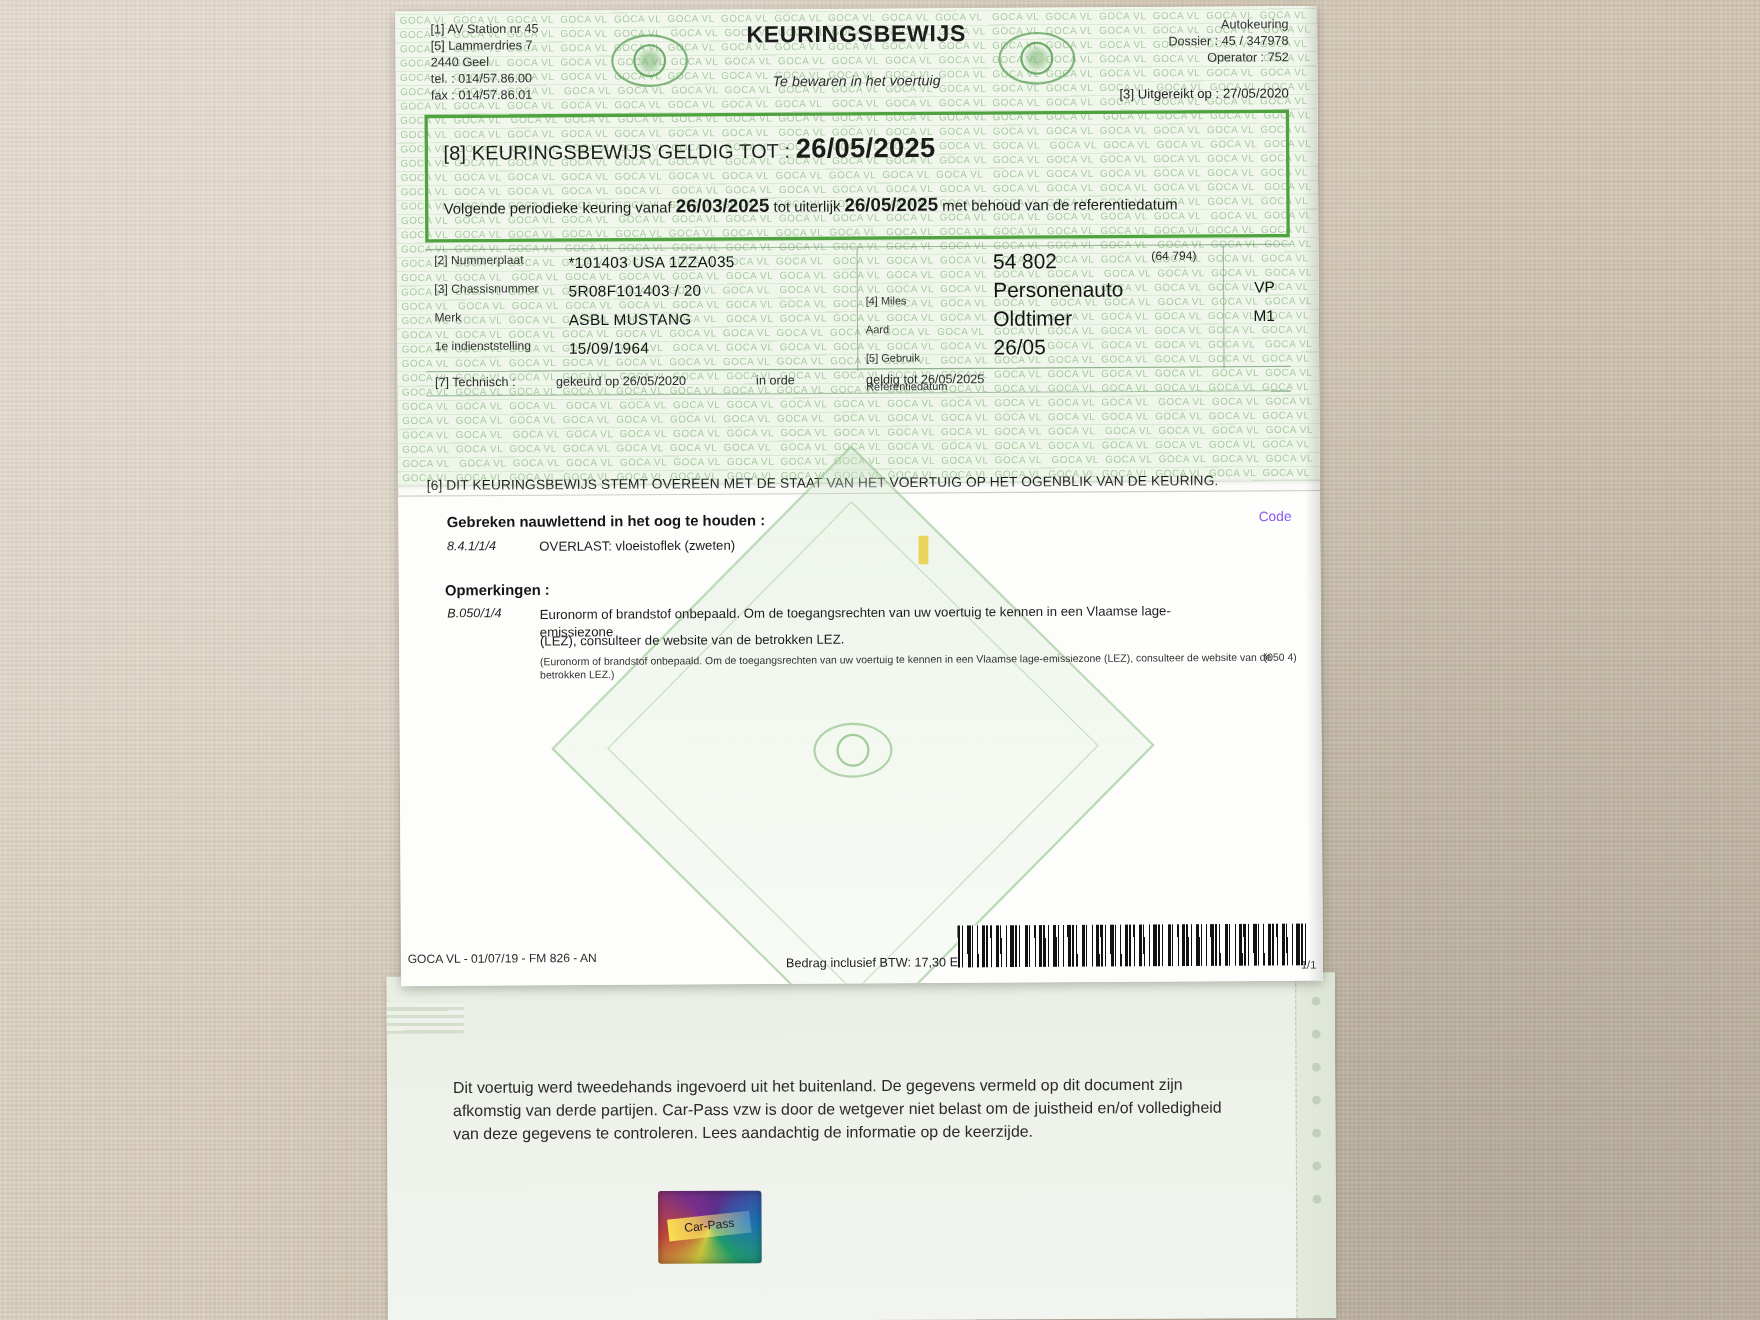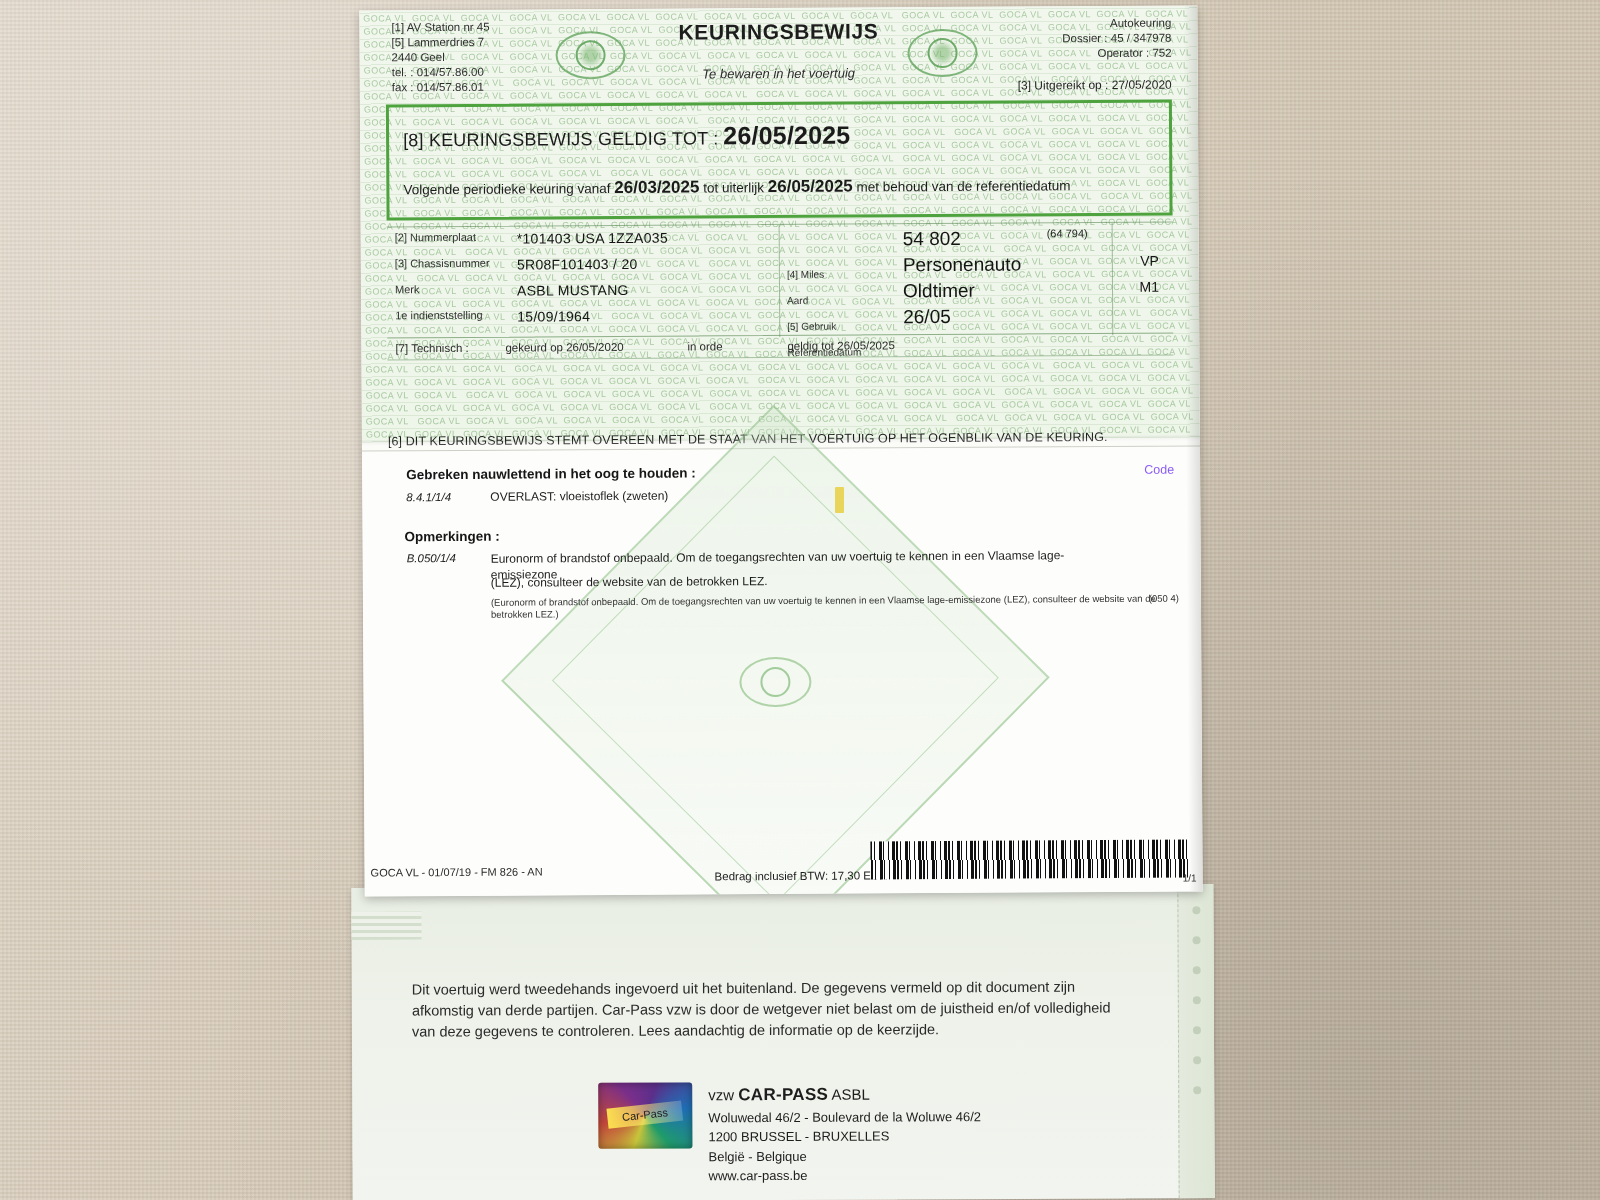--- a/index.html
+++ b/index.html
@@ -246,31 +246,20 @@
       <i></i>
       <i></i>
       <i></i>
       <i></i>
   </div>
   <div class="cp-text">Dit voertuig werd tweedehands ingevoerd uit het buitenland. De gegevens vermeld op dit document zijn afkomstig van derde partijen. Car-Pass vzw is door de wetgever niet belast om de juistheid en/of volledigheid van deze gegevens te controleren. Lees aandachtig de informatie op de keerzijde.</div>
   <div class="cp-bottom">
     <div class="holo">
       <div class="hl">Car-Pass</div>
     </div>
-    <div class="cp-addr">
-      <div class="brand">
-        <span>vzw</span>
-        <b>CAR-PASS</b>
-        <span>ASBL</span>
-      </div>
-      <div>Woluwedal 46/2 - Boulevard de la Woluwe 46/2</div>
-      <div>1200 BRUSSEL - BRUXELLES</div>
-      <div>België - Belgique</div>
-      <div>www.car-pass.be</div>
-    </div>
   </div>
 </div>
 
 <div class="sheet">
 
   <div class="green-zone">
     <div class="guilloche-text">GOCA VL  GOCA VL  GOCA VL  GOCA VL  GOCA VL  GOCA VL  GOCA VL  GOCA VL  GOCA VL  GOCA VL  GOCA VL   GOCA VL  GOCA VL  GOCA VL  GOCA VL  GOCA VL  GOCA VL  GOCA VL  GOCA VL  GOCA VL  GOCA VL  GOCA VL   GOCA VL  GOCA VL  GOCA VL  GOCA VL  GOCA VL  GOCA VL  GOCA VL  GOCA VL  GOCA VL  GOCA VL  GOCA VL   GOCA VL  GOCA VL  GOCA VL  GOCA VL  GOCA VL  GOCA VL  GOCA VL  GOCA VL  GOCA VL  GOCA VL  GOCA VL   GOCA VL  GOCA VL  GOCA VL  GOCA VL  GOCA VL  GOCA VL  GOCA VL  GOCA VL  GOCA VL  GOCA VL  GOCA VL   GOCA VL  GOCA VL  GOCA VL  GOCA VL  GOCA VL  GOCA VL  GOCA VL  GOCA VL  GOCA VL  GOCA VL  GOCA VL   GOCA VL  GOCA VL  GOCA VL  GOCA VL  GOCA VL  GOCA VL  GOCA VL  GOCA VL  GOCA VL  GOCA VL  GOCA VL   GOCA VL  GOCA VL  GOCA VL  GOCA VL  GOCA VL  GOCA VL  GOCA VL  GOCA VL  GOCA VL  GOCA VL  GOCA VL   GOCA VL  GOCA VL  GOCA VL  GOCA VL  GOCA VL  GOCA VL  GOCA VL  GOCA VL  GOCA VL  GOCA VL  GOCA VL   GOCA VL  GOCA VL  GOCA VL  GOCA VL  GOCA VL  GOCA VL  GOCA VL  GOCA VL  GOCA VL  GOCA VL  GOCA VL   GOCA VL  GOCA VL  GOCA VL  GOCA VL  GOCA VL  GOCA VL  GOCA VL  GOCA VL  GOCA VL  GOCA VL  GOCA VL   GOCA VL  GOCA VL  GOCA VL  GOCA VL  GOCA VL  GOCA VL  GOCA VL  GOCA VL  GOCA VL  GOCA VL  GOCA VL   GOCA VL  GOCA VL  GOCA VL  GOCA VL  GOCA VL  GOCA VL  GOCA VL  GOCA VL  GOCA VL  GOCA VL  GOCA VL   GOCA VL  GOCA VL  GOCA VL  GOCA VL  GOCA VL  GOCA VL  GOCA VL  GOCA VL  GOCA VL  GOCA VL  GOCA VL   GOCA VL  GOCA VL  GOCA VL  GOCA VL  GOCA VL  GOCA VL  GOCA VL  GOCA VL  GOCA VL  GOCA VL  GOCA VL   GOCA VL  GOCA VL  GOCA VL  GOCA VL  GOCA VL  GOCA VL  GOCA VL  GOCA VL  GOCA VL  GOCA VL  GOCA VL   GOCA VL  GOCA VL  GOCA VL  GOCA VL  GOCA VL  GOCA VL  GOCA VL  GOCA VL  GOCA VL  GOCA VL  GOCA VL   GOCA VL  GOCA VL  GOCA VL  GOCA VL  GOCA VL  GOCA VL  GOCA VL  GOCA VL  GOCA VL  GOCA VL  GOCA VL   GOCA VL  GOCA VL  GOCA VL  GOCA VL  GOCA VL  GOCA VL  GOCA VL  GOCA VL  GOCA VL  GOCA VL  GOCA VL   GOCA VL  GOCA VL  GOCA VL  GOCA VL  GOCA VL  GOCA VL  GOCA VL  GOCA VL  GOCA VL  GOCA VL  GOCA VL   GOCA VL  GOCA VL  GOCA VL  GOCA VL  GOCA VL  GOCA VL  GOCA VL  GOCA VL  GOCA VL  GOCA VL  GOCA VL   GOCA VL  GOCA VL  GOCA VL  GOCA VL  GOCA VL  GOCA VL  GOCA VL  GOCA VL  GOCA VL  GOCA VL  GOCA VL   GOCA VL  GOCA VL  GOCA VL  GOCA VL  GOCA VL  GOCA VL  GOCA VL  GOCA VL  GOCA VL  GOCA VL  GOCA VL   GOCA VL  GOCA VL  GOCA VL  GOCA VL  GOCA VL  GOCA VL  GOCA VL  GOCA VL  GOCA VL  GOCA VL  GOCA VL   GOCA VL  GOCA VL  GOCA VL  GOCA VL  GOCA VL  GOCA VL  GOCA VL  GOCA VL  GOCA VL  GOCA VL  GOCA VL   GOCA VL  GOCA VL  GOCA VL  GOCA VL  GOCA VL  GOCA VL  GOCA VL  GOCA VL  GOCA VL  GOCA VL  GOCA VL   GOCA VL  GOCA VL  GOCA VL  GOCA VL  GOCA VL  GOCA VL  GOCA VL  GOCA VL  GOCA VL  GOCA VL  GOCA VL   GOCA VL  GOCA VL  GOCA VL  GOCA VL  GOCA VL  GOCA VL  GOCA VL  GOCA VL  GOCA VL  GOCA VL  GOCA VL   GOCA VL  GOCA VL  GOCA VL  GOCA VL  GOCA VL  GOCA VL  GOCA VL  GOCA VL  GOCA VL  GOCA VL  GOCA VL   GOCA VL  GOCA VL  GOCA VL  GOCA VL  GOCA VL  GOCA VL  GOCA VL  GOCA VL  GOCA VL  GOCA VL  GOCA VL   GOCA VL  GOCA VL  GOCA VL  GOCA VL  GOCA VL  GOCA VL  GOCA VL  GOCA VL  GOCA VL  GOCA VL  GOCA VL   GOCA VL  GOCA VL  GOCA VL  GOCA VL  GOCA VL  GOCA VL  GOCA VL  GOCA VL  GOCA VL  GOCA VL  GOCA VL   GOCA VL  GOCA VL  GOCA VL  GOCA VL  GOCA VL  GOCA VL  GOCA VL  GOCA VL  GOCA VL  GOCA VL  GOCA VL   GOCA VL  GOCA VL  GOCA VL  GOCA VL  GOCA VL  GOCA VL  GOCA VL  GOCA VL  GOCA VL  GOCA VL  GOCA VL   GOCA VL  GOCA VL  GOCA VL  GOCA VL  GOCA VL  GOCA VL  GOCA VL  GOCA VL  GOCA VL  GOCA VL  GOCA VL   GOCA VL  GOCA VL  GOCA VL  GOCA VL  GOCA VL  GOCA VL  GOCA VL  GOCA VL  GOCA VL  GOCA VL  GOCA VL   GOCA VL  GOCA VL  GOCA VL  GOCA VL  GOCA VL  GOCA VL  GOCA VL  GOCA VL  GOCA VL  GOCA VL  GOCA VL   GOCA VL  GOCA VL  GOCA VL  GOCA VL  GOCA VL  GOCA VL  GOCA VL  GOCA VL  GOCA VL  GOCA VL  GOCA VL   GOCA VL  GOCA VL  GOCA VL  GOCA VL  GOCA VL  GOCA VL  GOCA VL  GOCA VL  GOCA VL  GOCA VL  GOCA VL   GOCA VL  GOCA VL  GOCA VL  GOCA VL  GOCA VL  GOCA VL  GOCA VL  GOCA VL  GOCA VL  GOCA VL  GOCA VL   GOCA VL  GOCA VL  GOCA VL  GOCA VL  GOCA VL  GOCA VL  GOCA VL  GOCA VL  GOCA VL  GOCA VL  GOCA VL   GOCA VL  GOCA VL  GOCA VL  GOCA VL  GOCA VL  GOCA VL  GOCA VL  GOCA VL  GOCA VL  GOCA VL  GOCA VL   GOCA VL  GOCA VL  GOCA VL  GOCA VL  GOCA VL  GOCA VL  GOCA VL  GOCA VL  GOCA VL  GOCA VL  GOCA VL   GOCA VL  GOCA VL  GOCA VL  GOCA VL  GOCA VL  GOCA VL  GOCA VL  GOCA VL  GOCA VL  GOCA VL  GOCA VL   GOCA VL  GOCA VL  GOCA VL  GOCA VL  GOCA VL  GOCA VL  GOCA VL  GOCA VL  GOCA VL  GOCA VL  GOCA VL   GOCA VL  GOCA VL  GOCA VL  GOCA VL  GOCA VL  GOCA VL  GOCA VL  GOCA VL  GOCA VL  GOCA VL  GOCA VL   GOCA VL  GOCA VL  GOCA VL  GOCA VL  GOCA VL  GOCA VL  GOCA VL  GOCA VL  GOCA VL  GOCA VL  GOCA VL   GOCA VL  GOCA VL  GOCA VL  GOCA VL  GOCA VL  GOCA VL  GOCA VL  GOCA VL  GOCA VL  GOCA VL  GOCA VL   GOCA VL  GOCA VL  GOCA VL  GOCA VL  GOCA VL  GOCA VL  GOCA VL  GOCA VL  GOCA VL  GOCA VL  GOCA VL   GOCA VL  GOCA VL  GOCA VL  GOCA VL  GOCA VL  GOCA VL  GOCA VL  GOCA VL  GOCA VL  GOCA VL  GOCA VL   GOCA VL  GOCA VL  GOCA VL  GOCA VL  GOCA VL  GOCA VL  GOCA VL  GOCA VL  GOCA VL  GOCA VL  GOCA VL   GOCA VL  GOCA VL  GOCA VL  GOCA VL  GOCA VL  GOCA VL  GOCA VL  GOCA VL  GOCA VL  GOCA VL  GOCA VL   GOCA VL  GOCA VL  GOCA VL  GOCA VL  GOCA VL  GOCA VL  GOCA VL  GOCA VL  GOCA VL  GOCA VL  GOCA VL   GOCA VL  GOCA VL  GOCA VL  GOCA VL  GOCA VL  GOCA VL  GOCA VL  GOCA VL  GOCA VL  GOCA VL  GOCA VL   GOCA VL  GOCA VL  GOCA VL  GOCA VL  GOCA VL  GOCA VL  GOCA VL  GOCA VL  GOCA VL  GOCA VL  GOCA VL   GOCA VL  GOCA VL  GOCA VL  GOCA VL  GOCA VL  GOCA VL  GOCA VL  GOCA VL  GOCA VL  GOCA VL  GOCA VL   GOCA VL  GOCA VL  GOCA VL  GOCA VL  GOCA VL  GOCA VL  GOCA VL  GOCA VL  GOCA VL  GOCA VL  GOCA VL   GOCA VL  GOCA VL  GOCA VL  GOCA VL  GOCA VL  GOCA VL  GOCA VL  GOCA VL  GOCA VL  GOCA VL  GOCA VL   GOCA VL  GOCA VL  GOCA VL  GOCA VL  GOCA VL  GOCA VL  GOCA VL  GOCA VL  GOCA VL  GOCA VL  GOCA VL   GOCA VL  GOCA VL  GOCA VL  GOCA VL  GOCA VL  GOCA VL  GOCA VL  GOCA VL  GOCA VL  GOCA VL  GOCA VL   GOCA VL  GOCA VL  GOCA VL  GOCA VL  GOCA VL  GOCA VL  GOCA VL  GOCA VL  GOCA VL  GOCA VL  GOCA VL   GOCA VL  GOCA VL  GOCA VL  GOCA VL  GOCA VL  GOCA VL  GOCA VL  GOCA VL  GOCA VL  GOCA VL  GOCA VL   GOCA VL  GOCA VL  GOCA VL  GOCA VL  GOCA VL  GOCA VL  GOCA VL  GOCA VL  GOCA VL  GOCA VL  GOCA VL   GOCA VL  GOCA VL  GOCA VL  GOCA VL  GOCA VL  GOCA VL  GOCA VL  GOCA VL  GOCA VL  GOCA VL  GOCA VL   GOCA VL  GOCA VL  GOCA VL  GOCA VL  GOCA VL  GOCA VL  GOCA VL  GOCA VL  GOCA VL  GOCA VL  GOCA VL   GOCA VL  GOCA VL  GOCA VL  GOCA VL  GOCA VL  GOCA VL  GOCA VL  GOCA VL  GOCA VL  GOCA VL  GOCA VL   GOCA VL  GOCA VL  GOCA VL  GOCA VL  GOCA VL  GOCA VL  GOCA VL  GOCA VL  GOCA VL  GOCA VL  GOCA VL   GOCA VL  GOCA VL  GOCA VL  GOCA VL  GOCA VL  GOCA VL  GOCA VL  GOCA VL  GOCA VL  GOCA VL  GOCA VL   GOCA VL  GOCA VL  GOCA VL  GOCA VL  GOCA VL  GOCA VL  GOCA VL  GOCA VL  GOCA VL  GOCA VL  GOCA VL   GOCA VL  GOCA VL  GOCA VL  GOCA VL  GOCA VL  GOCA VL  GOCA VL  GOCA VL  GOCA VL  GOCA VL  GOCA VL   GOCA VL  GOCA VL  GOCA VL  GOCA VL  GOCA VL  GOCA VL  GOCA VL  GOCA VL  GOCA VL  GOCA VL  GOCA VL   GOCA VL  GOCA VL  GOCA VL  GOCA VL  GOCA VL  GOCA VL  GOCA VL  GOCA VL  GOCA VL  GOCA VL  GOCA VL   GOCA VL  GOCA VL  GOCA VL  GOCA VL  GOCA VL  GOCA VL  GOCA VL  GOCA VL  GOCA VL  GOCA VL  GOCA VL   GOCA VL  GOCA VL  GOCA VL  GOCA VL  GOCA VL  GOCA VL  GOCA VL  GOCA VL  GOCA VL  GOCA VL  GOCA VL   GOCA VL  GOCA VL  GOCA VL  GOCA VL  GOCA VL  GOCA VL  GOCA VL  GOCA VL  GOCA VL  GOCA VL  GOCA VL   GOCA VL  GOCA VL  GOCA VL  GOCA VL  GOCA VL  GOCA VL  GOCA VL  GOCA VL  GOCA VL  GOCA VL  GOCA VL   GOCA VL  GOCA VL  GOCA VL  GOCA VL  GOCA VL  GOCA VL  GOCA VL  GOCA VL  GOCA VL  GOCA VL  GOCA VL   GOCA VL  GOCA VL  GOCA VL  GOCA VL  GOCA VL  GOCA VL  GOCA VL  GOCA VL  GOCA VL  GOCA VL  GOCA VL   GOCA VL  GOCA VL  GOCA VL  GOCA VL  GOCA VL  GOCA VL  GOCA VL  GOCA VL  GOCA VL  GOCA VL  GOCA VL   GOCA VL  GOCA VL  GOCA VL  GOCA VL  GOCA VL  GOCA VL  GOCA VL  GOCA VL  GOCA VL  GOCA VL  GOCA VL   GOCA VL  GOCA VL  GOCA VL  GOCA VL  GOCA VL  GOCA VL  GOCA VL  GOCA VL  GOCA VL  GOCA VL  GOCA VL   GOCA VL  GOCA VL  GOCA VL  GOCA VL  GOCA VL  GOCA VL  GOCA VL  GOCA VL  GOCA VL  GOCA VL  GOCA VL   GOCA VL  GOCA VL  GOCA VL  GOCA VL  GOCA VL  GOCA VL  GOCA VL  GOCA VL  GOCA VL  GOCA VL  GOCA VL   GOCA VL  GOCA VL  GOCA VL  GOCA VL  GOCA VL  GOCA VL  GOCA VL  GOCA VL  GOCA VL  GOCA VL  GOCA VL   GOCA VL  GOCA VL  GOCA VL  GOCA VL  GOCA VL  GOCA VL  GOCA VL  GOCA VL  GOCA VL  GOCA VL  GOCA VL   GOCA VL  GOCA VL  GOCA VL  GOCA VL  GOCA VL  GOCA VL  GOCA VL  GOCA VL  GOCA VL  GOCA VL  GOCA VL   GOCA VL  GOCA VL  GOCA VL  GOCA VL  GOCA VL  GOCA VL  GOCA VL  GOCA VL  GOCA VL  GOCA VL  GOCA VL   GOCA VL  GOCA VL  GOCA VL  GOCA VL  GOCA VL  GOCA VL  GOCA VL  GOCA VL  GOCA VL  GOCA VL  GOCA VL   GOCA VL  GOCA VL  GOCA VL  GOCA VL  GOCA VL  GOCA VL  GOCA VL  GOCA VL  GOCA VL  GOCA VL  GOCA VL   GOCA VL  GOCA VL  GOCA VL  GOCA VL  GOCA VL  GOCA VL  GOCA VL  GOCA VL  GOCA VL  GOCA VL  GOCA VL   GOCA VL  GOCA VL  GOCA VL  GOCA VL  GOCA VL  GOCA VL  GOCA VL  GOCA VL  GOCA VL  GOCA VL  GOCA VL   GOCA VL  GOCA VL  GOCA VL  GOCA VL  GOCA VL  GOCA VL  GOCA VL  GOCA VL  GOCA VL  GOCA VL  GOCA VL   GOCA VL  GOCA VL  GOCA VL  GOCA VL  GOCA VL  GOCA VL  GOCA VL  GOCA VL  GOCA VL  GOCA VL  GOCA VL   GOCA VL  GOCA VL  GOCA VL  GOCA VL  GOCA VL  GOCA VL  GOCA VL  GOCA VL  GOCA VL  GOCA VL  GOCA VL   GOCA VL  GOCA VL  GOCA VL  GOCA VL  GOCA VL  GOCA VL  GOCA VL  GOCA VL  GOCA VL  GOCA VL  GOCA VL   GOCA VL  GOCA VL  GOCA VL  GOCA VL  GOCA VL  GOCA VL  GOCA VL  GOCA VL  GOCA VL  GOCA VL  GOCA VL   GOCA VL  GOCA VL  GOCA VL  GOCA VL  GOCA VL  GOCA VL  GOCA VL  GOCA VL  GOCA VL  GOCA VL  GOCA VL   GOCA VL  GOCA VL  GOCA VL  GOCA VL  GOCA VL  GOCA VL  GOCA VL  GOCA VL  GOCA VL  GOCA VL  GOCA VL   GOCA VL  GOCA VL  GOCA VL  GOCA VL  GOCA VL  GOCA VL  GOCA VL  GOCA VL  GOCA VL  GOCA VL  GOCA VL   GOCA VL  GOCA VL  GOCA VL  GOCA VL  GOCA VL  GOCA VL  GOCA VL  GOCA VL  GOCA VL  GOCA VL  GOCA VL   GOCA VL  GOCA VL  GOCA VL  GOCA VL  GOCA VL  GOCA VL  GOCA VL  GOCA VL  GOCA VL  GOCA VL  GOCA VL   GOCA VL  GOCA VL  GOCA VL  GOCA VL  GOCA VL  GOCA VL  GOCA VL  GOCA VL  GOCA VL  GOCA VL  GOCA VL   GOCA VL  GOCA VL  GOCA VL  GOCA VL  GOCA VL  GOCA VL  GOCA VL  GOCA VL  GOCA VL  GOCA VL  GOCA VL   GOCA VL  GOCA VL  GOCA VL  GOCA VL  GOCA VL  GOCA VL  GOCA VL  GOCA VL  GOCA VL  GOCA VL  GOCA VL   GOCA VL  GOCA VL  GOCA VL  GOCA VL  GOCA VL  GOCA VL  GOCA VL  GOCA VL  GOCA VL  GOCA VL  GOCA VL   GOCA VL  GOCA VL  GOCA VL  GOCA VL  GOCA VL  GOCA VL  GOCA VL  GOCA VL  GOCA VL  GOCA VL  GOCA VL   GOCA VL  GOCA VL  GOCA VL  GOCA VL  GOCA VL  GOCA VL  GOCA VL  GOCA VL  GOCA VL  GOCA VL  GOCA VL   GOCA VL  GOCA VL  GOCA VL  GOCA VL  GOCA VL  GOCA VL  GOCA VL  GOCA VL  GOCA VL  GOCA VL  GOCA VL   GOCA VL  GOCA VL  GOCA VL  GOCA VL  GOCA VL  GOCA VL  GOCA VL  GOCA VL  GOCA VL  GOCA VL  GOCA VL   GOCA VL  GOCA VL  GOCA VL  GOCA VL  GOCA VL  GOCA VL  GOCA VL  GOCA VL  GOCA VL  GOCA VL  GOCA VL   GOCA VL  GOCA VL  GOCA VL  GOCA VL  GOCA VL  GOCA VL  GOCA VL  GOCA VL  GOCA VL  GOCA VL  GOCA VL   GOCA VL  GOCA VL  GOCA VL  GOCA VL  GOCA VL  GOCA VL  GOCA VL  GOCA VL  GOCA VL  GOCA VL  GOCA VL   GOCA VL  GOCA VL  GOCA VL  GOCA VL  GOCA VL  GOCA VL  GOCA VL  GOCA VL  GOCA VL  GOCA VL  GOCA VL   GOCA VL  GOCA VL  GOCA VL  GOCA VL  GOCA VL  GOCA VL  GOCA VL  GOCA VL  GOCA VL  GOCA VL  GOCA VL   GOCA VL  GOCA VL  GOCA VL  GOCA VL  GOCA VL  GOCA VL  GOCA VL  GOCA VL  GOCA VL  GOCA VL  GOCA VL   GOCA VL  GOCA VL  GOCA VL  GOCA VL  GOCA VL  GOCA VL  GOCA VL  GOCA VL  GOCA VL  GOCA VL  GOCA VL   GOCA VL  GOCA VL  GOCA VL  GOCA VL  GOCA VL  GOCA VL  GOCA VL  GOCA VL  GOCA VL  GOCA VL  GOCA VL   GOCA VL  GOCA VL  GOCA VL  GOCA VL  GOCA VL  GOCA VL  GOCA VL  GOCA VL  GOCA VL  GOCA VL  GOCA VL   GOCA VL  GOCA VL  GOCA VL  GOCA VL  GOCA VL  GOCA VL  GOCA VL  GOCA VL  GOCA VL  GOCA VL  GOCA VL   GOCA VL  GOCA VL  GOCA VL  GOCA VL  GOCA VL  GOCA VL  GOCA VL  GOCA VL  GOCA VL  GOCA VL  GOCA VL   GOCA VL  GOCA VL  GOCA VL  GOCA VL  GOCA VL  GOCA VL  GOCA VL  GOCA VL  GOCA VL  GOCA VL  GOCA VL   GOCA VL  GOCA VL  GOCA VL  GOCA VL  GOCA VL  GOCA VL  GOCA VL  GOCA VL  GOCA VL  GOCA VL  GOCA VL   GOCA VL  GOCA VL  GOCA VL  GOCA VL  GOCA VL  GOCA VL  GOCA VL  GOCA VL  GOCA VL  GOCA VL  GOCA VL   GOCA VL  GOCA VL  GOCA VL  GOCA VL  GOCA VL  GOCA VL  GOCA VL  GOCA VL  GOCA VL  GOCA VL  GOCA VL   GOCA VL  GOCA VL  GOCA VL  GOCA VL  GOCA VL  GOCA VL  GOCA VL  GOCA VL  GOCA VL  GOCA VL  GOCA VL   GOCA VL  GOCA VL  GOCA VL  GOCA VL  GOCA VL  GOCA VL  GOCA VL  GOCA VL  GOCA VL  GOCA VL  GOCA VL   GOCA VL  GOCA VL  GOCA VL  GOCA VL  GOCA VL  GOCA VL  GOCA VL  GOCA VL  GOCA VL  GOCA VL  GOCA VL   GOCA VL  GOCA VL  GOCA VL  GOCA VL  GOCA VL  GOCA VL  GOCA VL  GOCA VL  GOCA VL  GOCA VL  GOCA VL   GOCA VL  GOCA VL  GOCA VL  GOCA VL  GOCA VL  GOCA VL  GOCA VL  GOCA VL  GOCA VL  GOCA VL  GOCA VL   GOCA VL  GOCA VL  GOCA VL  GOCA VL  GOCA VL  GOCA VL  GOCA VL  GOCA VL  GOCA VL  GOCA VL  GOCA VL   GOCA VL  GOCA VL  GOCA VL  GOCA VL  GOCA VL  GOCA VL  GOCA VL  GOCA VL  GOCA VL  GOCA VL  GOCA VL   GOCA VL  GOCA VL  GOCA VL  GOCA VL  GOCA VL  GOCA VL  GOCA VL  GOCA VL  GOCA VL  GOCA VL  GOCA VL   GOCA VL  GOCA VL  GOCA VL  GOCA VL  GOCA VL  GOCA VL  GOCA VL  GOCA VL  GOCA VL  GOCA VL  GOCA VL   GOCA VL  GOCA VL  GOCA VL  GOCA VL  GOCA VL  GOCA VL  GOCA VL  GOCA VL  GOCA VL  GOCA VL  GOCA VL   GOCA VL  GOCA VL  GOCA VL  GOCA VL  GOCA VL  GOCA VL  GOCA VL  GOCA VL  GOCA VL  GOCA VL  GOCA VL   GOCA VL  GOCA VL  GOCA VL  GOCA VL  GOCA VL  GOCA VL  GOCA VL  GOCA VL  GOCA VL  GOCA VL  GOCA VL   GOCA VL  GOCA VL  GOCA VL  GOCA VL  GOCA VL  GOCA VL  GOCA VL  GOCA VL  GOCA VL  GOCA VL  GOCA VL   GOCA VL  GOCA VL  GOCA VL  GOCA VL  GOCA VL  GOCA VL  GOCA VL  GOCA VL  GOCA VL  GOCA VL  GOCA VL   GOCA VL  GOCA VL  GOCA VL  GOCA VL  GOCA VL  GOCA VL  GOCA VL  GOCA VL  GOCA VL  GOCA VL  GOCA VL   GOCA VL  GOCA VL  GOCA VL  GOCA VL  GOCA VL  GOCA VL  GOCA VL  GOCA VL  GOCA VL  GOCA VL  GOCA VL   GOCA VL  GOCA VL  GOCA VL  GOCA VL  GOCA VL  GOCA VL  GOCA VL  GOCA VL  GOCA VL  GOCA VL  GOCA VL   GOCA VL  GOCA VL  GOCA VL  GOCA VL  GOCA VL  GOCA VL  GOCA VL  GOCA VL  GOCA VL  GOCA VL  GOCA VL   GOCA VL  GOCA VL  GOCA VL  GOCA VL  GOCA VL  GOCA VL  GOCA VL  GOCA VL  GOCA VL  GOCA VL  GOCA VL   GOCA VL  GOCA VL  GOCA VL  GOCA VL  GOCA VL  GOCA VL  GOCA VL  GOCA VL  GOCA VL  GOCA VL  GOCA VL   GOCA VL  GOCA VL  GOCA VL  GOCA VL  GOCA VL  GOCA VL  GOCA VL  GOCA VL  GOCA VL  GOCA VL  GOCA VL   GOCA VL  GOCA VL  GOCA VL  GOCA VL  GOCA VL  GOCA VL  GOCA VL  GOCA VL  GOCA VL  GOCA VL  GOCA VL   GOCA VL  GOCA VL  GOCA VL  GOCA VL  GOCA VL  GOCA VL  GOCA VL  GOCA VL  GOCA VL  GOCA VL  GOCA VL   GOCA VL  GOCA VL  GOCA VL  GOCA VL  GOCA VL  GOCA VL  GOCA VL  GOCA VL  GOCA VL  GOCA VL  GOCA VL   GOCA VL  GOCA VL  GOCA VL  GOCA VL  GOCA VL  GOCA VL  GOCA VL  GOCA VL  GOCA VL  GOCA VL  GOCA VL   GOCA VL  GOCA VL  GOCA VL  GOCA VL  GOCA VL  GOCA VL  GOCA VL  GOCA VL  GOCA VL  GOCA VL  GOCA VL   GOCA VL  GOCA VL  GOCA VL  GOCA VL  GOCA VL  GOCA VL  GOCA VL  GOCA VL  GOCA VL  GOCA VL  GOCA VL   GOCA VL  GOCA VL  GOCA VL  GOCA VL  GOCA VL  GOCA VL  GOCA VL  GOCA VL  GOCA VL  GOCA VL  GOCA VL   GOCA VL  GOCA VL  GOCA VL  GOCA VL  GOCA VL  GOCA VL  GOCA VL  GOCA VL  GOCA VL  GOCA VL  GOCA VL   GOCA VL  GOCA VL  GOCA VL  GOCA VL  GOCA VL  GOCA VL  GOCA VL  GOCA VL  GOCA VL  GOCA VL  GOCA VL   GOCA VL  GOCA VL  GOCA VL  GOCA VL  GOCA VL  GOCA VL  GOCA VL  GOCA VL  GOCA VL  GOCA VL  GOCA VL   GOCA VL  GOCA VL  GOCA VL  GOCA VL  GOCA VL  GOCA VL  GOCA VL  GOCA VL  GOCA VL  GOCA VL  GOCA VL   GOCA VL  GOCA VL  GOCA VL  GOCA VL  GOCA VL  GOCA VL  GOCA VL  GOCA VL  GOCA VL  GOCA VL  GOCA VL   GOCA VL  GOCA VL  GOCA VL  GOCA VL  GOCA VL  GOCA VL  GOCA VL  GOCA VL  GOCA VL  GOCA VL  GOCA VL   GOCA VL  GOCA VL  GOCA VL  GOCA VL  GOCA VL  GOCA VL  GOCA VL  GOCA VL  GOCA VL  GOCA VL  GOCA VL   GOCA VL  GOCA VL  GOCA VL  GOCA VL  GOCA VL  GOCA VL  GOCA VL  GOCA VL  GOCA VL  GOCA VL  GOCA VL   GOCA VL  GOCA VL  GOCA VL  GOCA VL  GOCA VL  GOCA VL  GOCA VL  GOCA VL  GOCA VL  GOCA VL  GOCA VL   GOCA VL  GOCA VL  GOCA VL  GOCA VL  GOCA VL  GOCA VL  GOCA VL  GOCA VL  GOCA VL  GOCA VL  GOCA VL   GOCA VL  GOCA VL  GOCA VL  GOCA VL  GOCA VL  GOCA VL  GOCA VL  GOCA VL  GOCA VL  GOCA VL  GOCA VL   GOCA VL  GOCA VL  GOCA VL  GOCA VL  GOCA VL  GOCA VL  GOCA VL  GOCA VL  GOCA VL  GOCA VL  GOCA VL   GOCA VL  GOCA VL  GOCA VL  GOCA VL  GOCA VL  GOCA VL  GOCA VL  GOCA VL  GOCA VL  GOCA VL  GOCA VL   GOCA VL  GOCA VL  GOCA VL  GOCA VL  GOCA VL  GOCA VL  GOCA VL  GOCA VL  GOCA VL  GOCA VL  GOCA VL   GOCA VL  GOCA VL  GOCA VL  GOCA VL  GOCA VL  GOCA VL  GOCA VL  GOCA VL  GOCA VL  GOCA VL  GOCA VL   GOCA VL  GOCA VL  GOCA VL  GOCA VL  GOCA VL  GOCA VL  GOCA VL  GOCA VL  GOCA VL  GOCA VL  GOCA VL   GOCA VL  GOCA VL  GOCA VL  GOCA VL  GOCA VL  GOCA VL  GOCA VL  GOCA VL  GOCA VL  GOCA VL  GOCA VL   GOCA VL  GOCA VL  GOCA VL  GOCA VL  GOCA VL  GOCA VL  GOCA VL  GOCA VL  GOCA VL  GOCA VL  GOCA VL   </div>
     <div class="eye e1"></div>
     <div class="eye e2"></div>
   </div>

